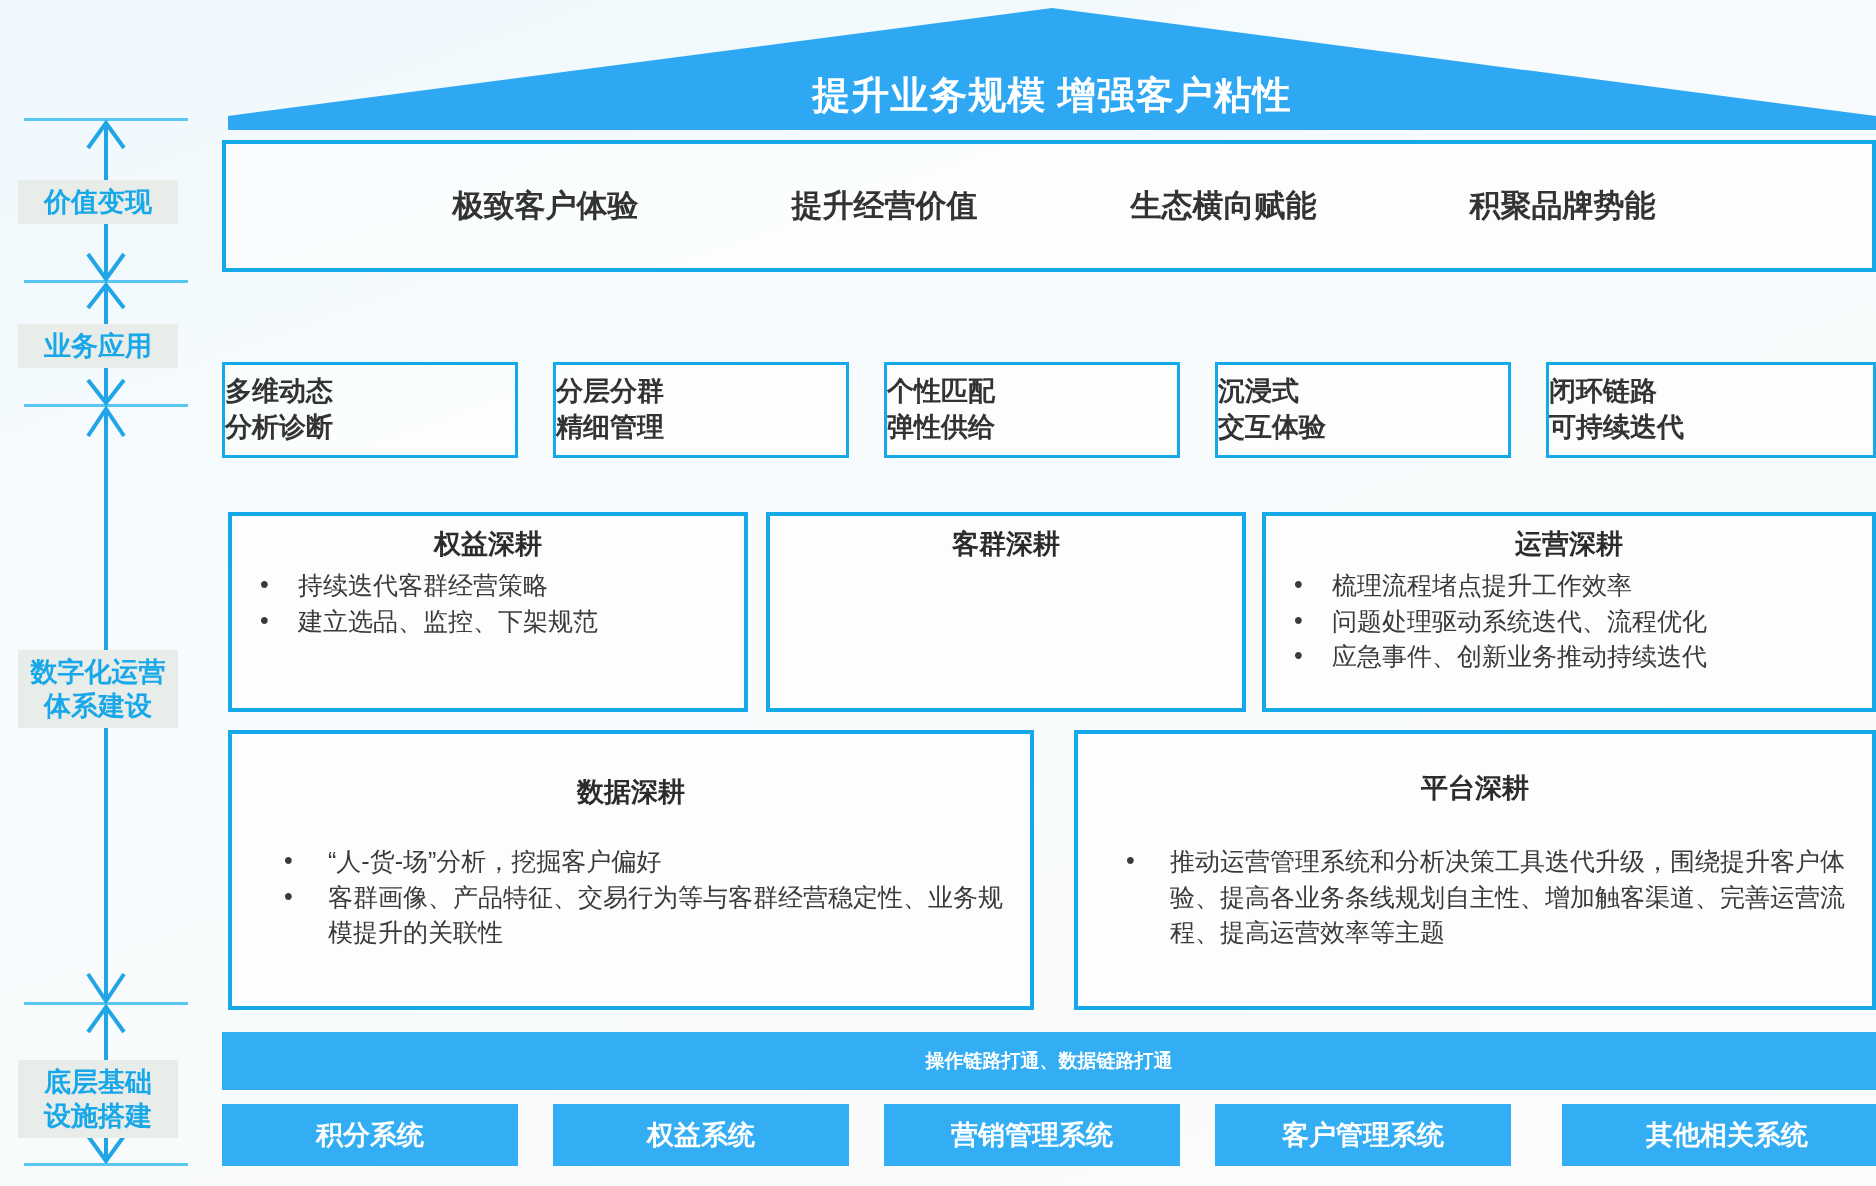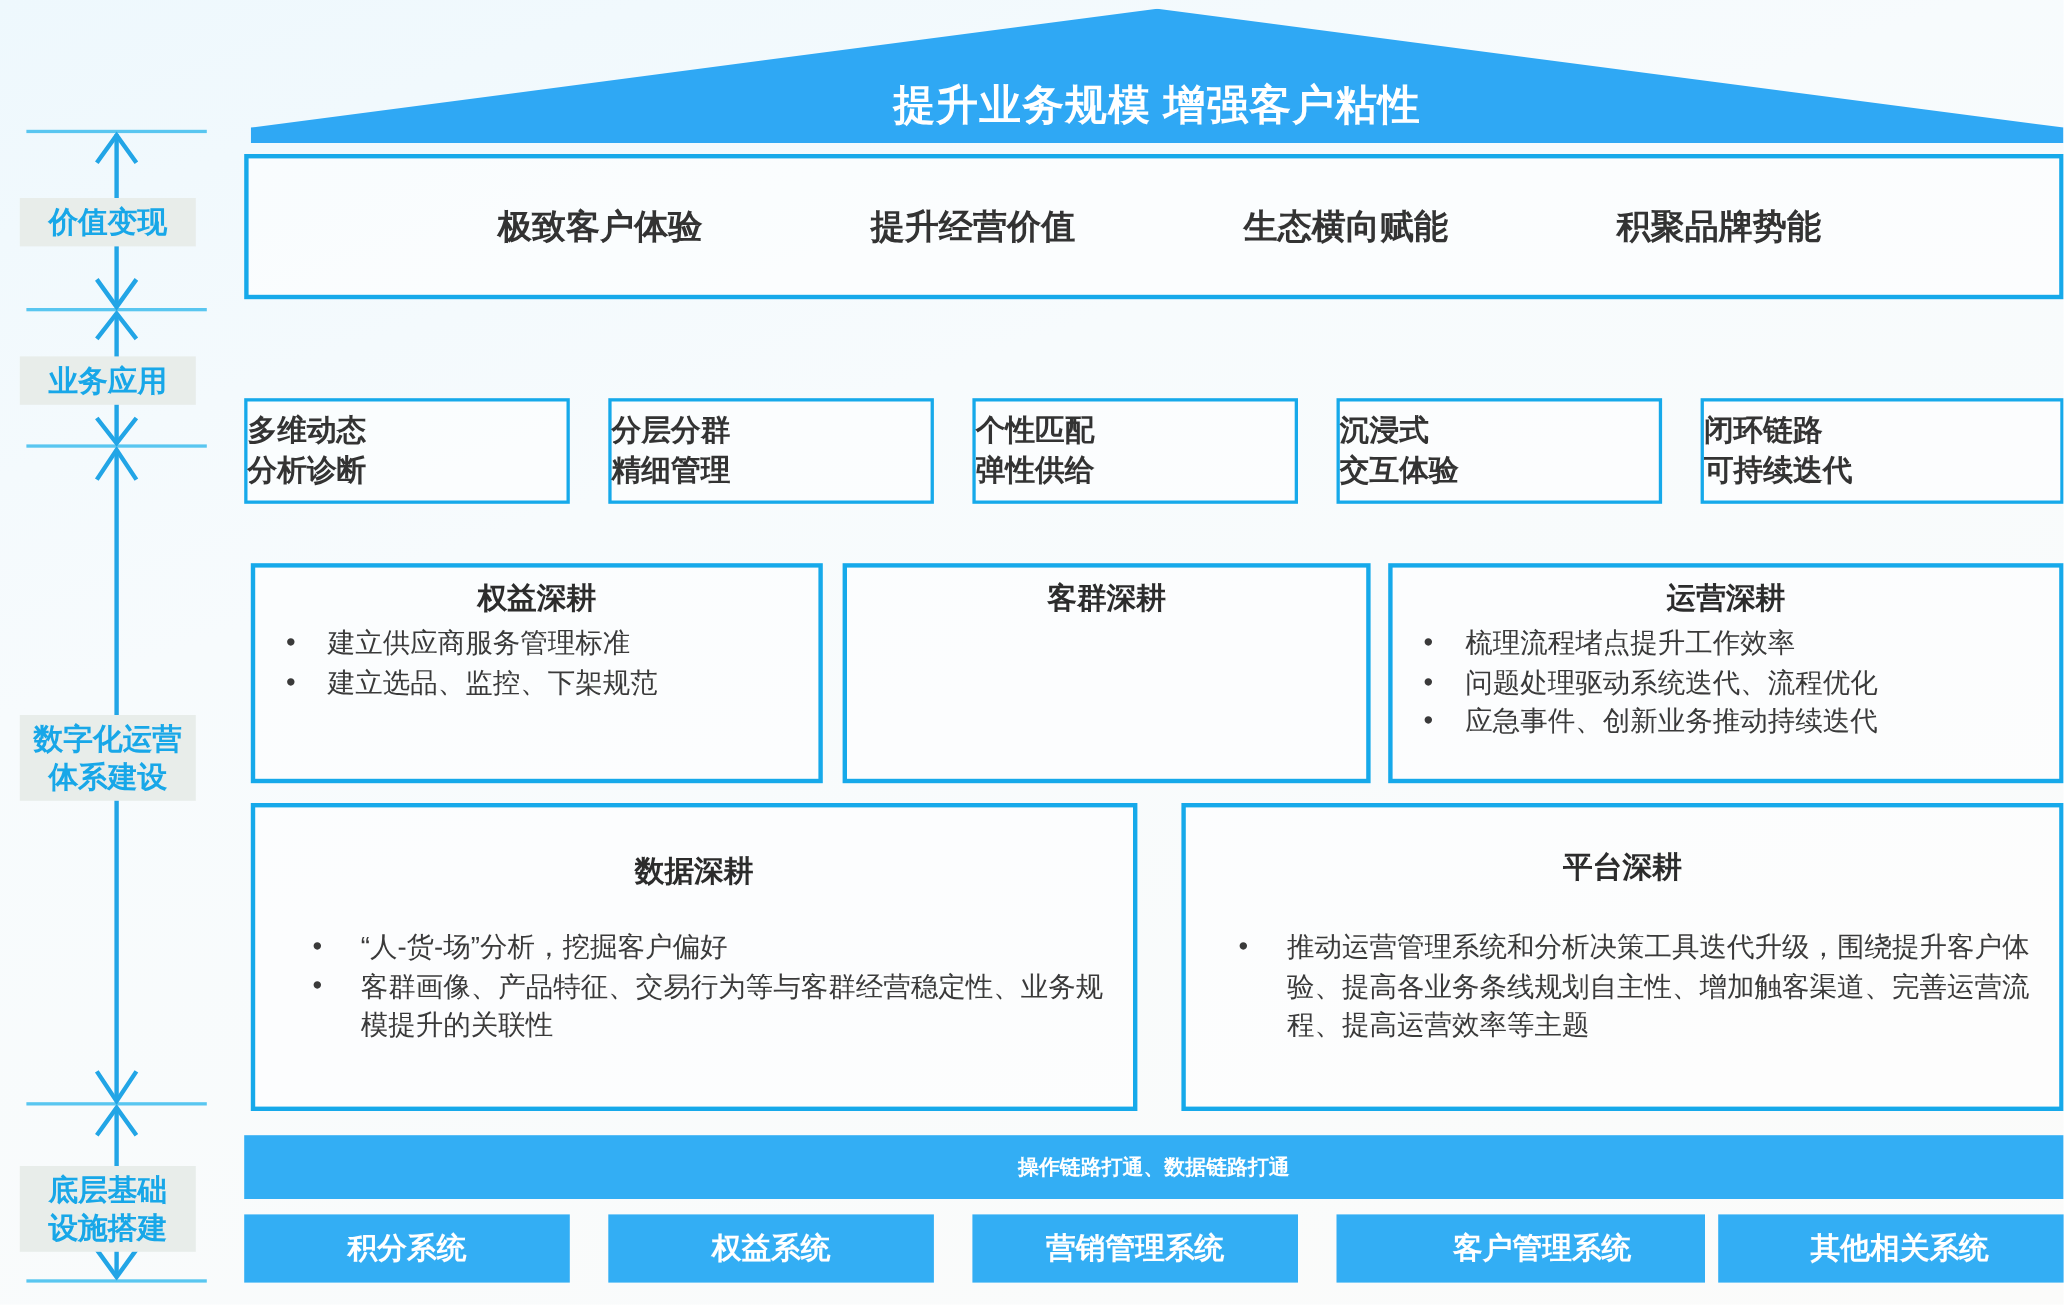--- a/index.html
+++ b/index.html
@@ -237,21 +237,21 @@
     </div>
     <div class="bizbox" style="left:1324px; width:330px;" data-name="bizapp-card-closed-loop">
       <span data-name="bizapp-line-1">闭环链路</span>
       <span data-name="bizapp-line-2">可持续迭代</span>
     </div>
   </div>
 
   <div class="dbox" style="left:228px; top:512px; width:520px; height:200px;" data-name="deep-card-rights">
     <div class="dtitle" data-name="deep-card-title">权益深耕</div>
     <ul class="dlist" data-name="deep-card-bullets">
-      <li data-name="list-item">建立供应商服务管理标准</li>
+      <li data-name="list-item">持续迭代客群经营策略</li>
       <li data-name="list-item">建立选品、监控、下架规范</li>
     </ul>
   </div>
 
   <div class="dbox" style="left:766px; top:512px; width:480px; height:200px;" data-name="deep-card-customer-group">
     <div class="dtitle" data-name="deep-card-title">客群深耕</div>
   </div>
 
   <div class="dbox" style="left:1262px; top:512px; width:614px; height:200px;" data-name="deep-card-operations">
     <div class="dtitle" data-name="deep-card-title">运营深耕</div>
@@ -280,17 +280,17 @@
   <style> .dbox[data-name="deep-card-platform"] ul.dlist li::before { left: 36px; } </style>
 
   <div class="infra-bar" data-name="infrastructure-bar">
     <span data-name="infrastructure-bar-label">操作链路打通、数据链路打通</span>
   </div>
 
   <div class="sysrow" data-name="system-button-row">
     <div class="sysbox" style="left:0px;    width:296px;" data-name="system-button-points">积分系统</div>
     <div class="sysbox" style="left:331px;  width:296px;" data-name="system-button-rights">权益系统</div>
     <div class="sysbox" style="left:662px;  width:296px;" data-name="system-button-marketing">营销管理系统</div>
-    <div class="sysbox" style="left:993px;  width:296px;padding-left:39px;" data-name="system-button-customer">客户管理系统</div>
+    <div class="sysbox" style="left:993px;  width:296px;" data-name="system-button-customer">客户管理系统</div>
     <div class="sysbox" style="left:1340px; width:330px;" data-name="system-button-other">其他相关系统</div>
   </div>
 
 </div>
 
 </body></html>

